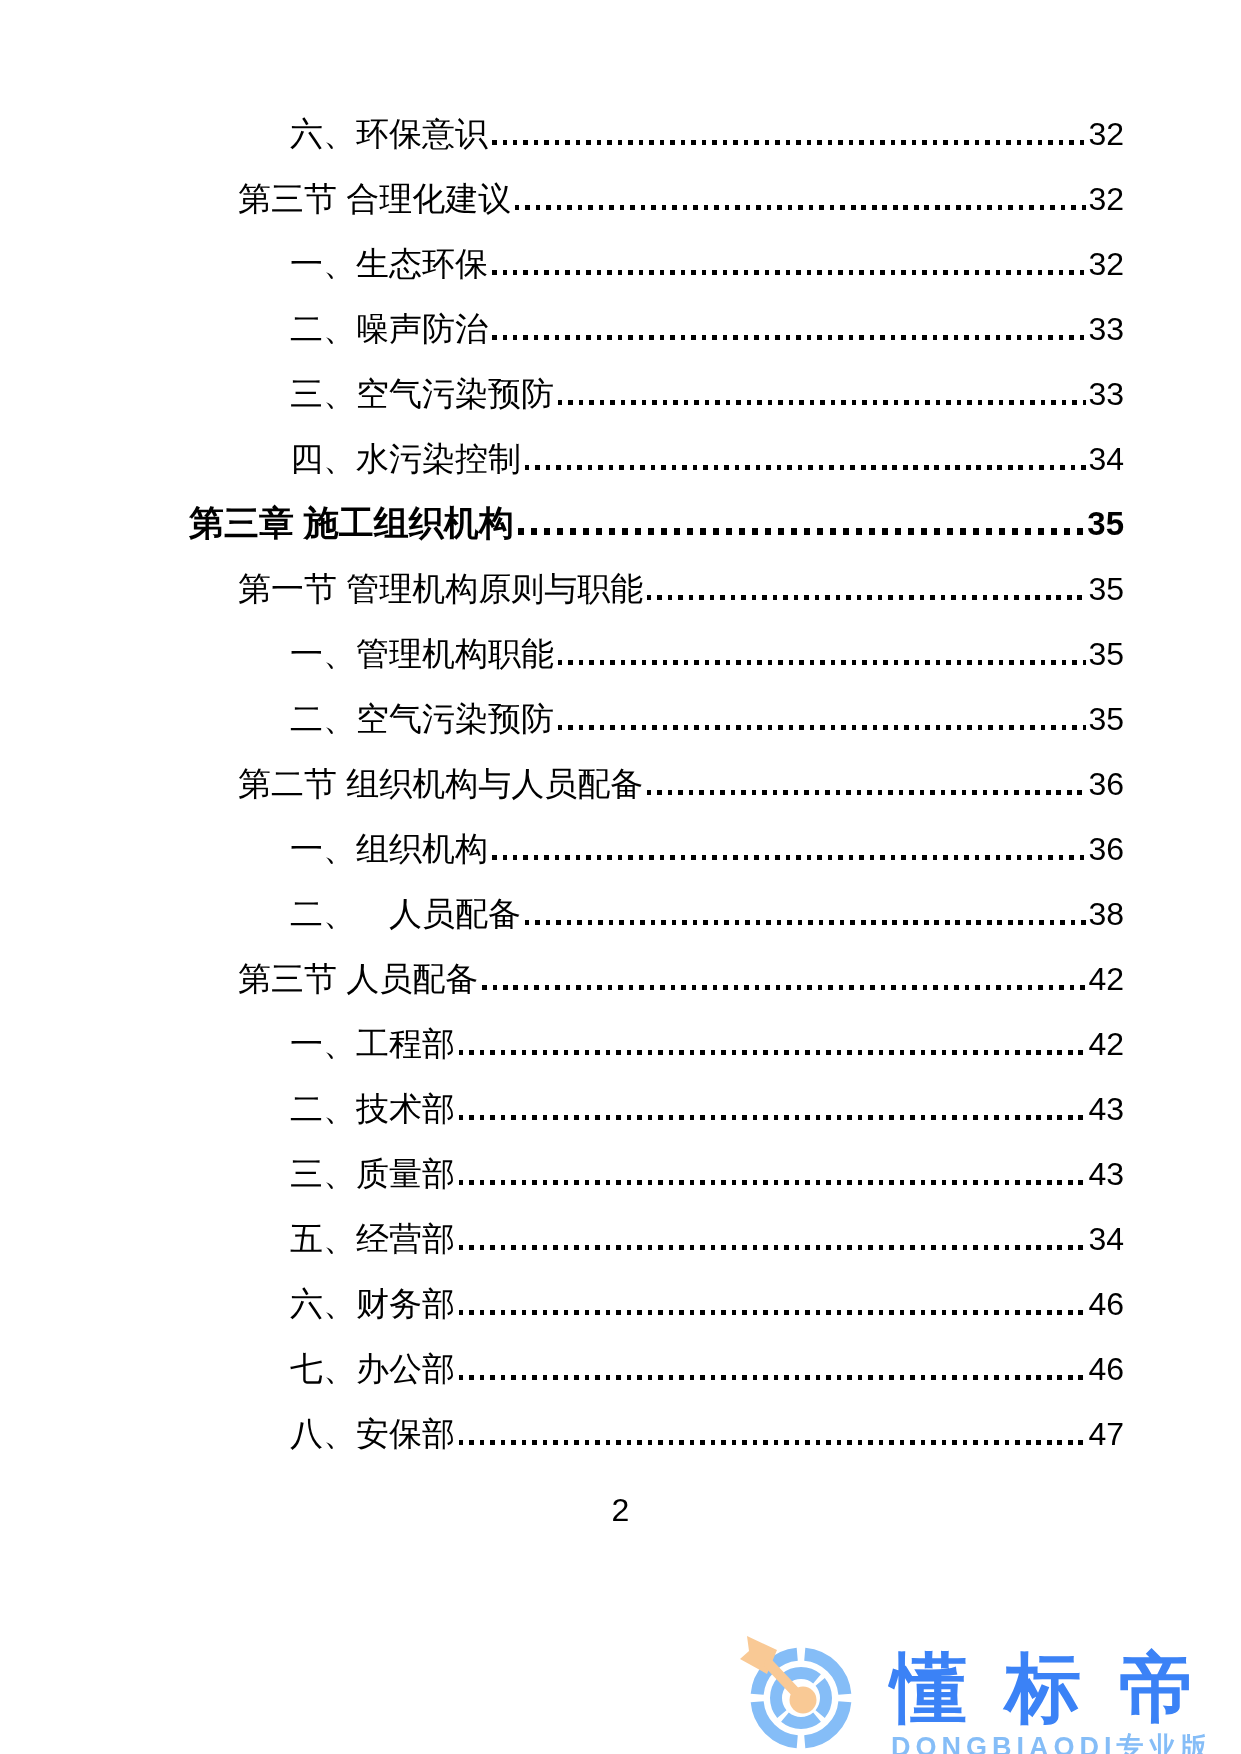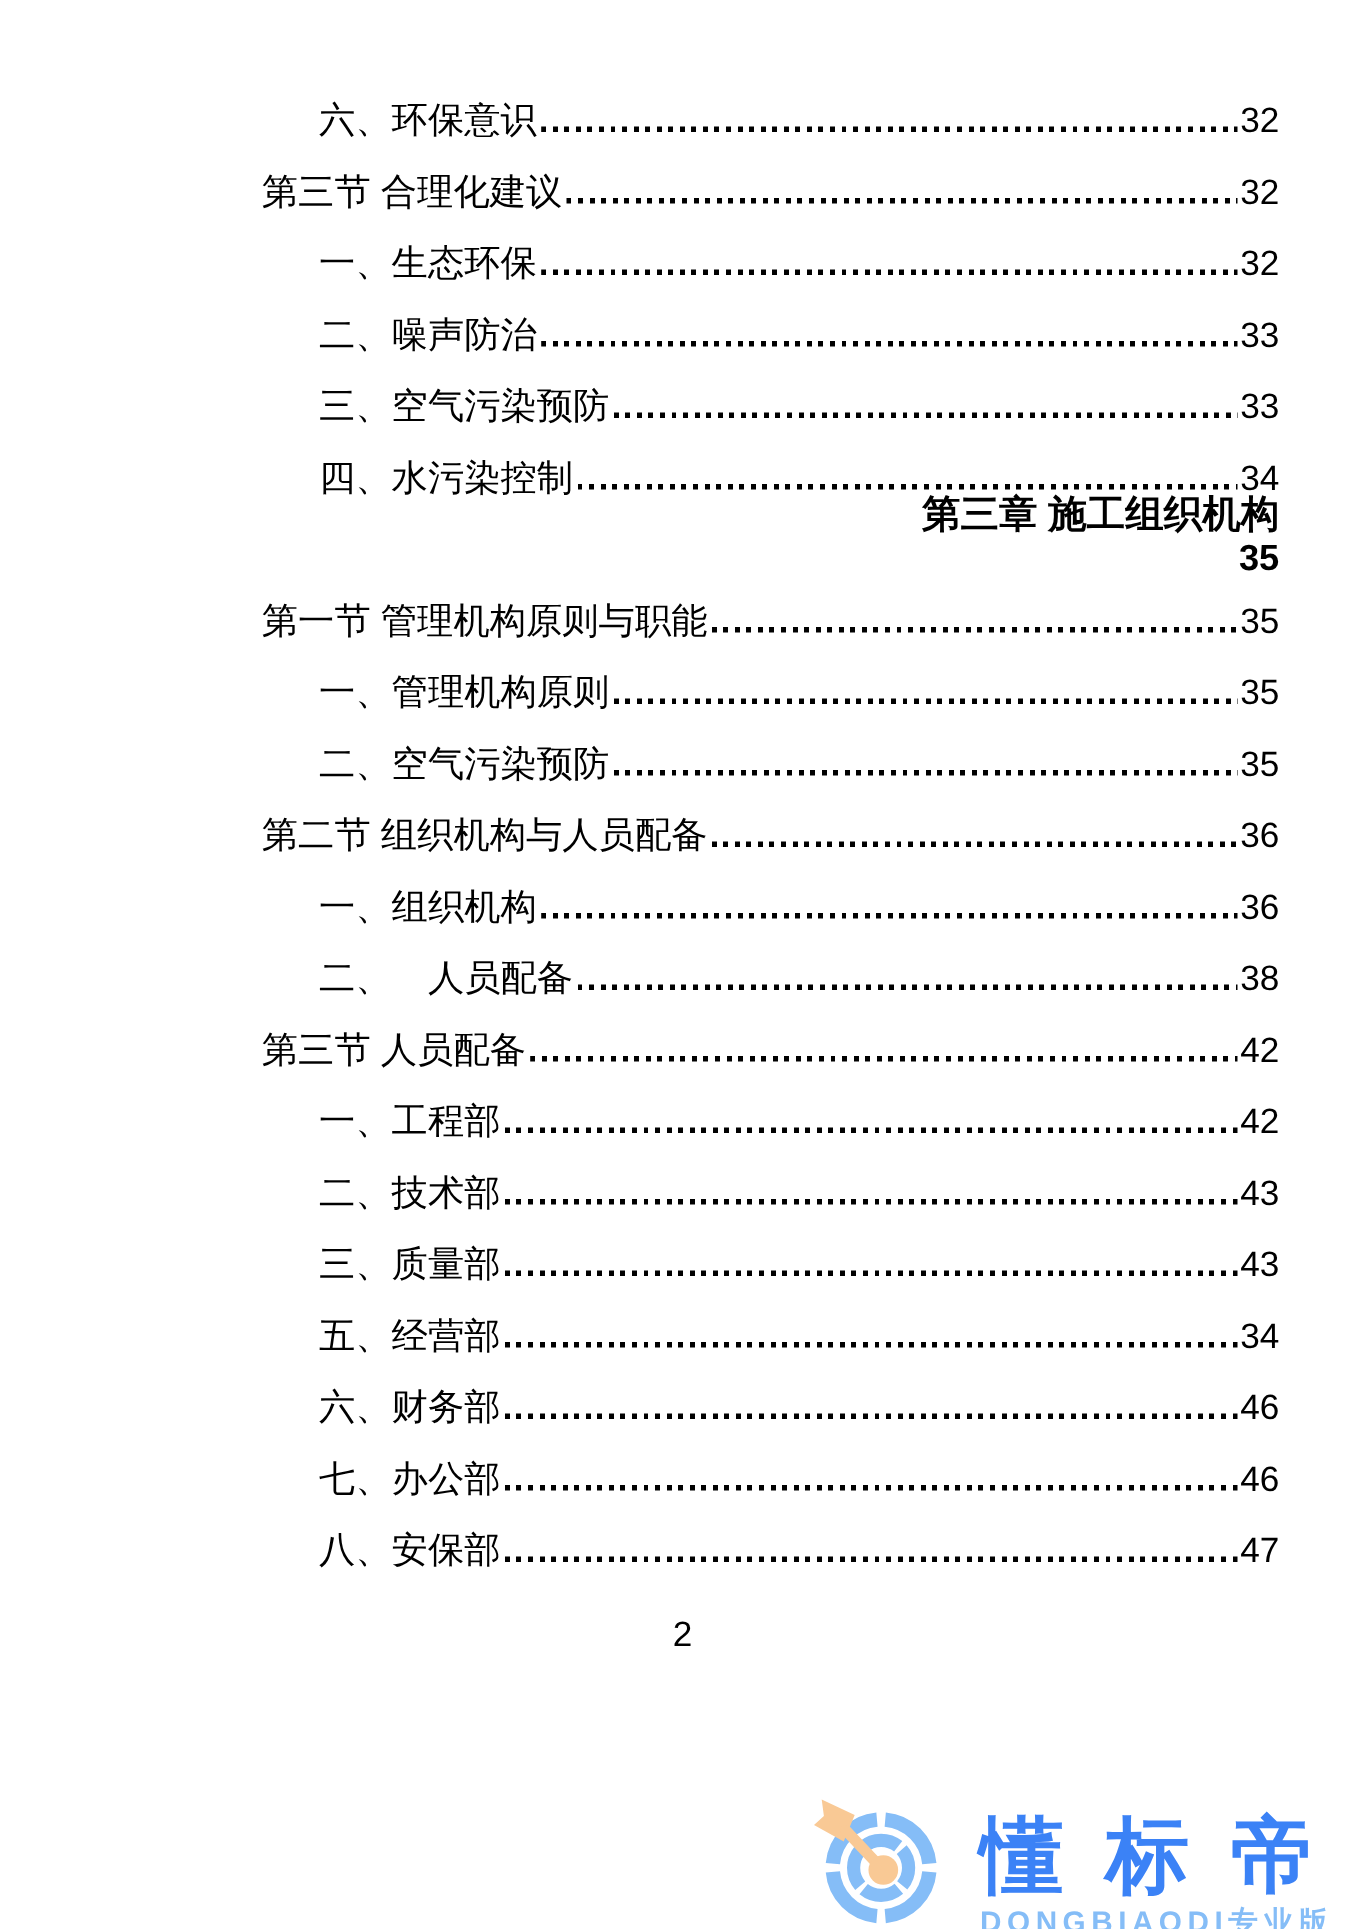--- a/index.html
+++ b/index.html
@@ -6,22 +6,22 @@
   .page {
     position: relative;
     width: 1241px;
     height: 1754px;
     background: #ffffff;
     overflow: hidden;
     font-family: "Liberation Sans", sans-serif;
     color: #000000;
   }
   .toc {
-    padding-top: 60px;
-    margin-right: 78px; 
+    padding-top: 85px;
+    margin-right: 117px; 
   }
   .toc-row {
     display: flex;
     align-items: flex-end;
     height: 65px;
   }
   .toc-row .label {
     font-size: 33px;
     line-height: 1.0;
     white-space: pre;
@@ -30,21 +30,21 @@
     font-size: 32px;
     line-height: 1.0;
     white-space: pre;
   }
   .leader {
     flex: 1 1 auto;
     height: 5px;
     margin: 0 2px 5px 4px;
     background-image: repeating-linear-gradient(to right, #000 0 4.5px, transparent 4.5px 10.5px);
   }
-  .lv-chapter { padding-left: 189px; font-weight: bold; flex-direction: column; }
+  .lv-chapter { padding-left: 189px; font-weight: bold; }
   .lv-chapter .label { font-size: 35px; }
   .lv-chapter .pagenum { font-size: 33px; }
   .lv-chapter .leader {
     height: 7px;
     margin-bottom: 5px;
     background-image: repeating-linear-gradient(to right, #000 0 6.5px, transparent 6.5px 13px);
   }
   .lv-section { padding-left: 238px; }
   .lv-item    { padding-left: 290px; }
 
@@ -122,21 +122,21 @@
       <span class="label">第三章 施工组织机构</span>
       <span class="leader"></span>
       <span class="pagenum">35</span>
     </div>
       <div class="toc-row lv-section">
       <span class="label">第一节 管理机构原则与职能</span>
       <span class="leader"></span>
       <span class="pagenum">35</span>
     </div>
       <div class="toc-row lv-item">
-      <span class="label">一、管理机构原则</span>
+      <span class="label">一、管理机构职能</span>
       <span class="leader"></span>
       <span class="pagenum">35</span>
     </div>
       <div class="toc-row lv-item">
       <span class="label">二、空气污染预防</span>
       <span class="leader"></span>
       <span class="pagenum">35</span>
     </div>
       <div class="toc-row lv-section">
       <span class="label">第二节 组织机构与人员配备</span>

